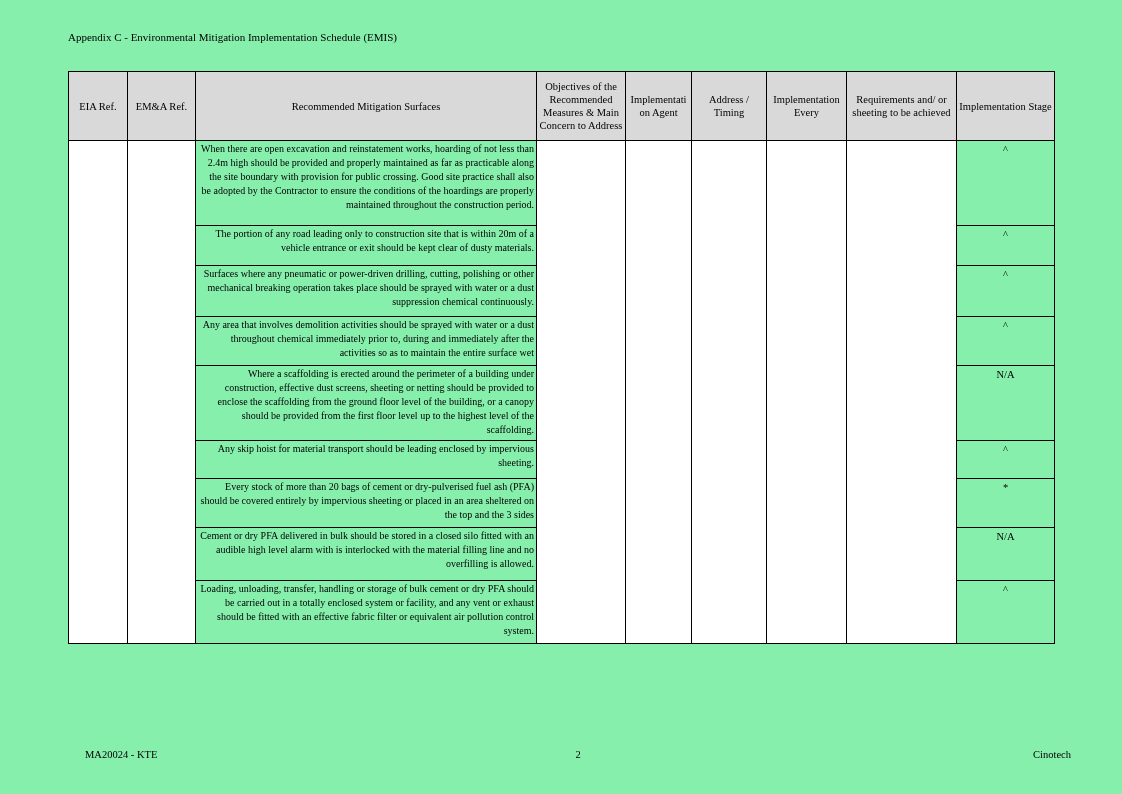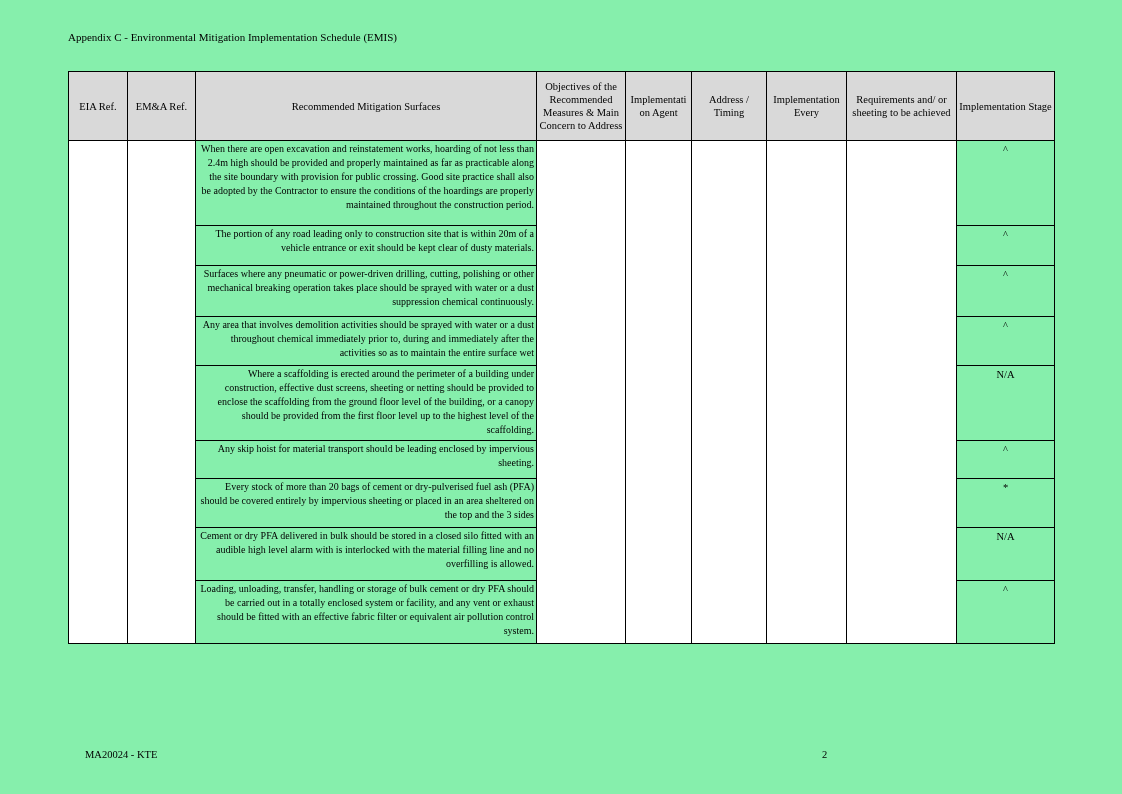--- a/index.html
+++ b/index.html
@@ -156,15 +156,16 @@
       <tr class="r8">
         <td class="measure">Loading, unloading, transfer, handling or storage of bulk cement or dry PFA should be carried out in a totally enclosed system or facility, and any vent or exhaust should be fitted with an effective fabric filter or equivalent air pollution control system.</td>
         <td class="status">^</td>
       </tr>
     </tbody>
   </table>
 
   <div class="footer">
     <span class="f-left">MA20024 - KTE</span>
     <span class="f-center">2</span>
+    <span class="f-right">Cinotech</span>
   </div>
 
 </div>
 
 </body></html>

